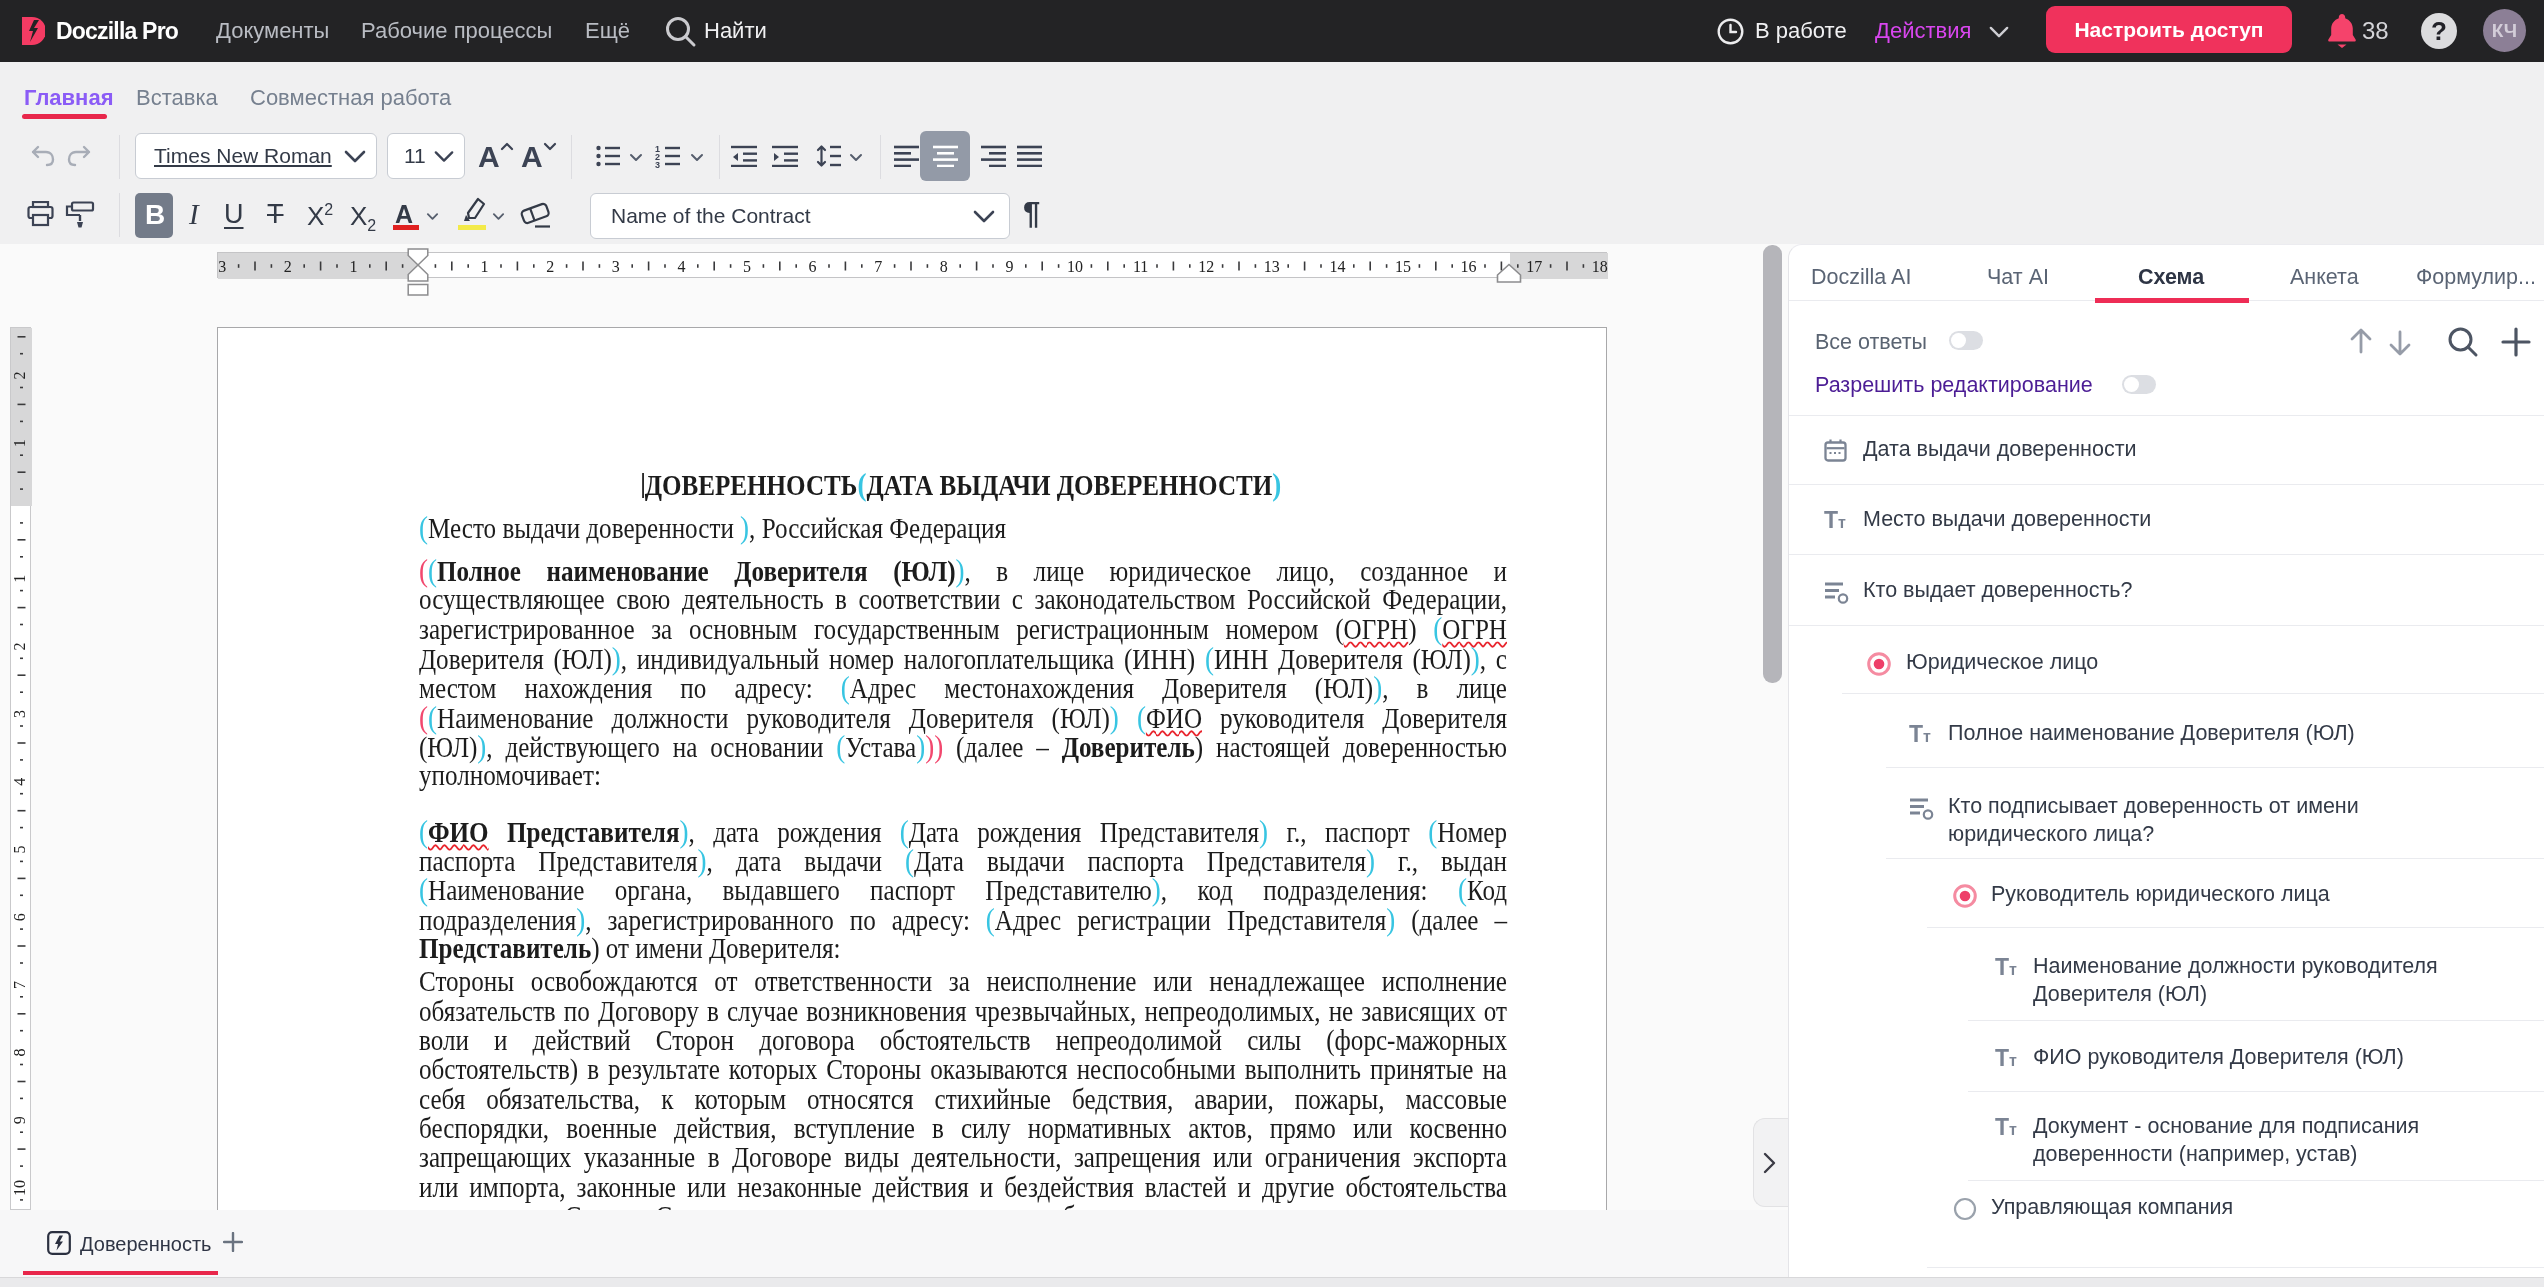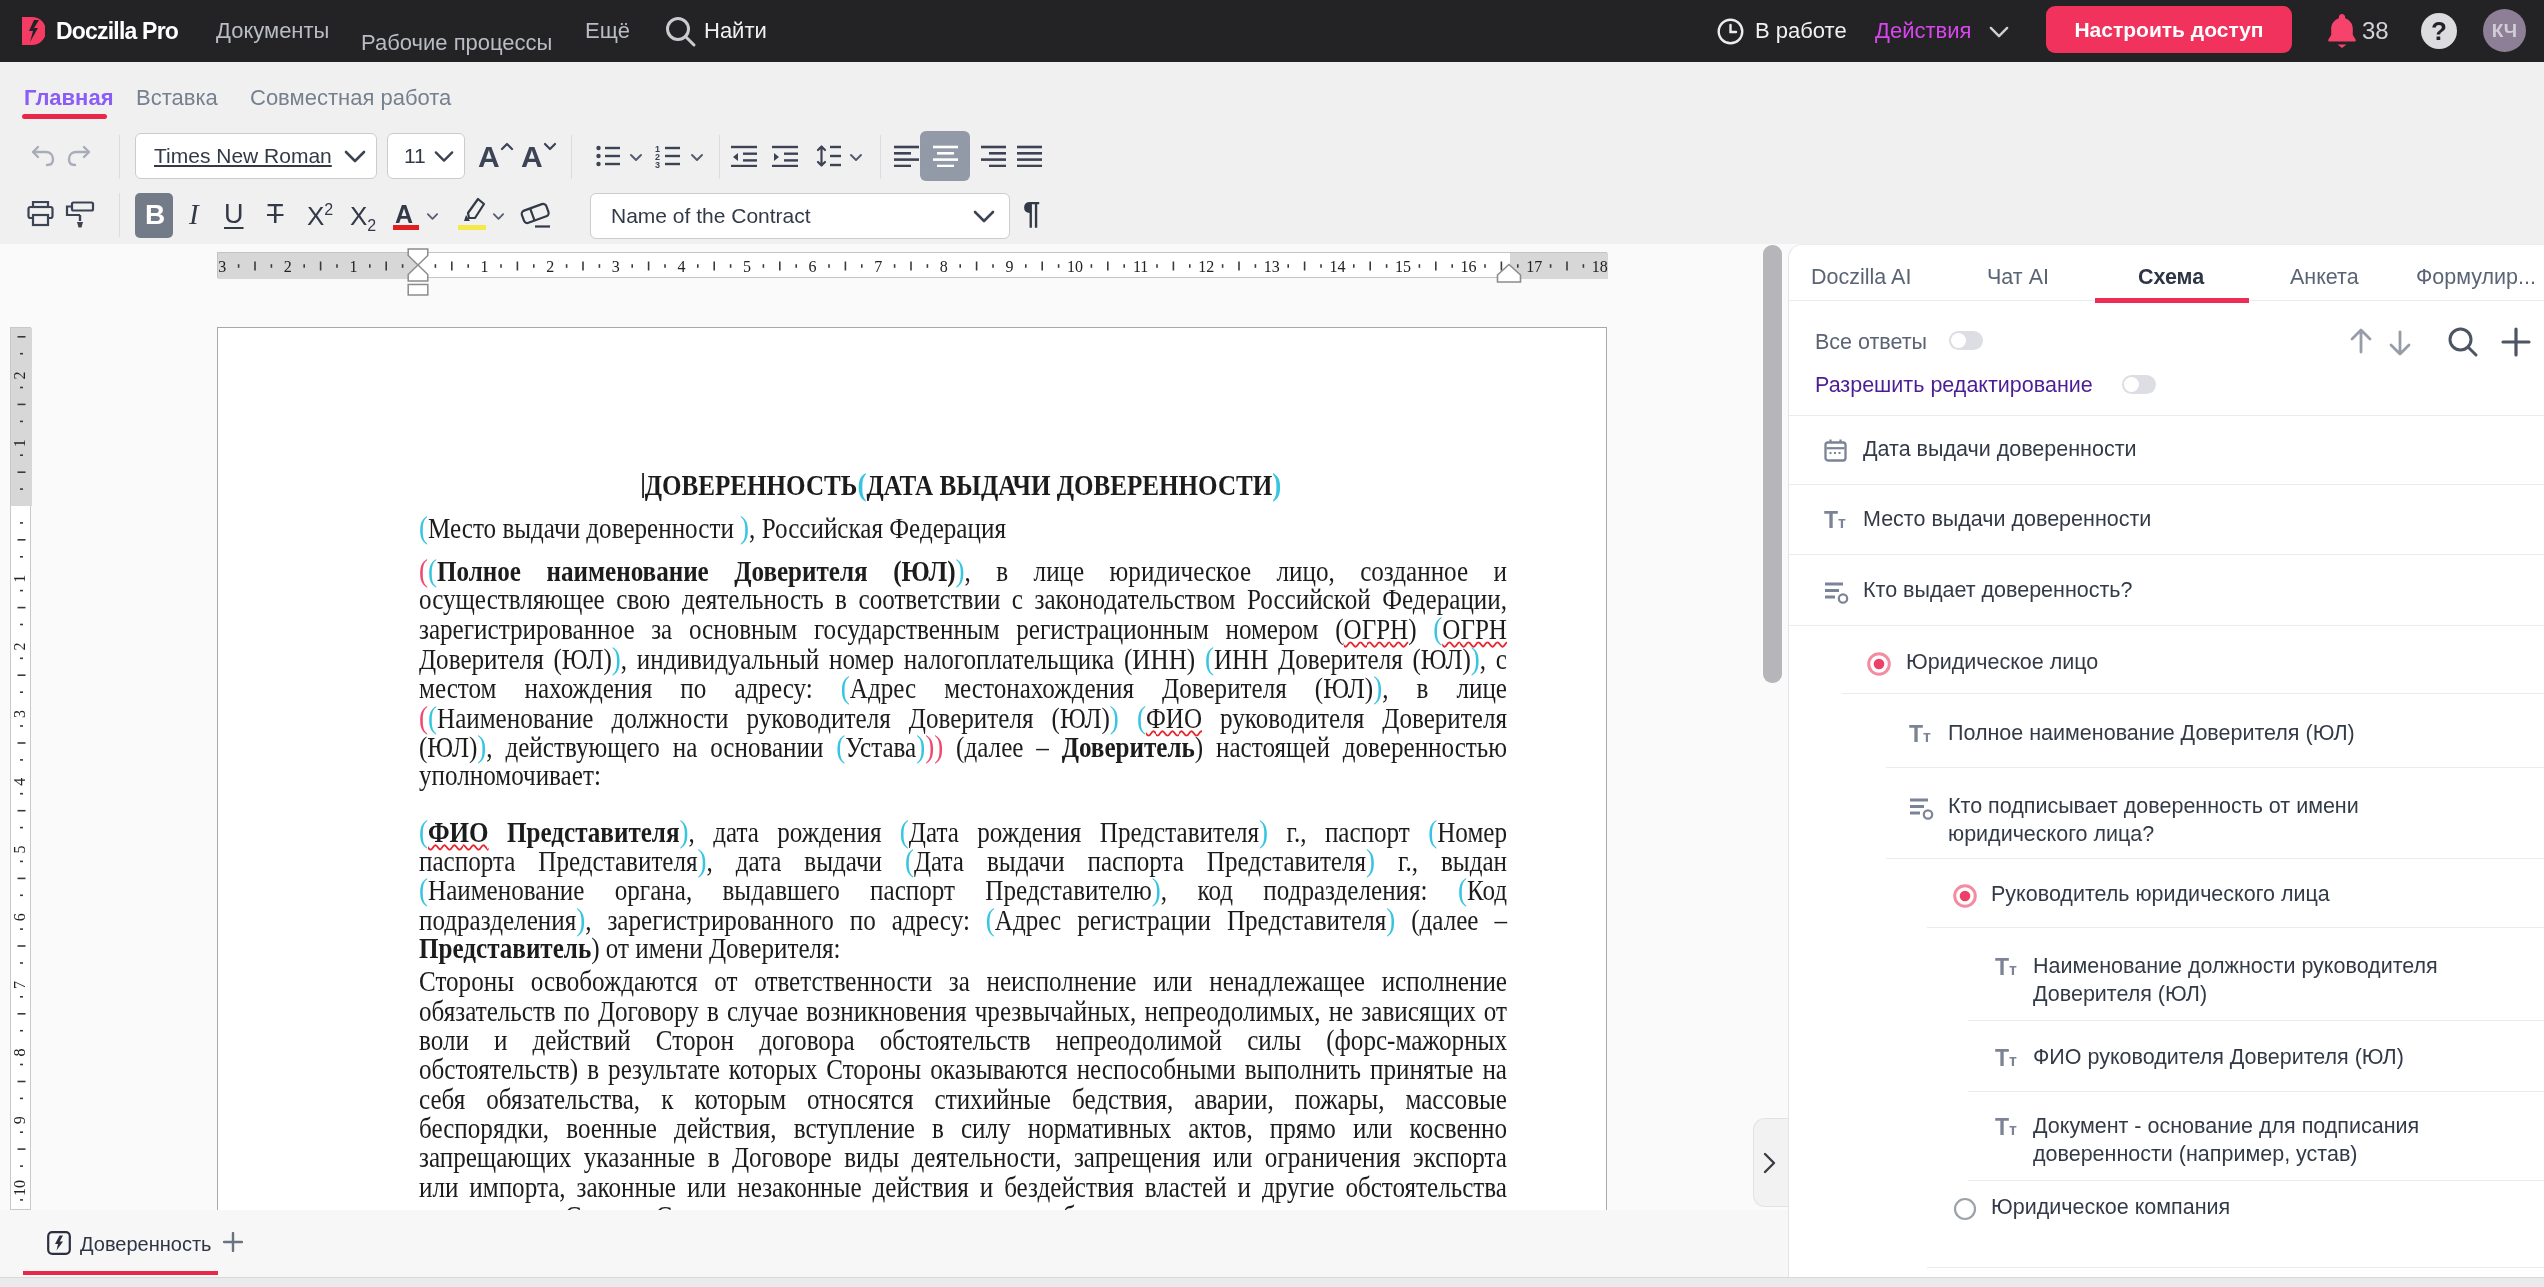--- a/index.html
+++ b/index.html
@@ -44,21 +44,21 @@
 </head>
 <body>
 
 <div id="topbar">
   <svg id="logo" viewBox="0 0 23 28">
       <path d="M0 0 H10 A13 13 0 0 1 10 28 H0 Z" fill="#f43b63"></path>
       <path d="M12 3 L7 14 L11 14 L8 25 L16 11 L12 11 L17 3 Z" fill="#232325"></path>
     </svg>
   <div id="logoname">Doczilla Pro</div>
   <div class="menu" style="left:216px;">Документы</div>
-  <div class="menu" style="left:361px;margin-top:12px;">Рабочие процессы</div>
+  <div class="menu" style="left:361px;">Рабочие процессы</div>
   <div class="menu" style="left:585px;">Ещё</div>
   <svg class="icon" style="left:664px;top:15px;" width="34" height="34" viewBox="0 0 34 34">
       <circle cx="14" cy="14" r="10.5" fill="none" stroke="#cbcbcf" stroke-width="3"></circle>
       <line x1="21.5" y1="21.5" x2="30" y2="30" stroke="#cbcbcf" stroke-width="3" stroke-linecap="round"></line>
     </svg>
   <div class="menu white" style="left:704px;">Найти</div>
   <svg class="icon" style="left:1717px;top:18px;" width="27" height="27" viewBox="0 0 27 27">
       <circle cx="13.5" cy="13.5" r="11.8" fill="none" stroke="#ececee" stroke-width="2.4"></circle>
       <path d="M13.5 7 V14 H19" fill="none" stroke="#ececee" stroke-width="2.4" stroke-linecap="round"></path>
     </svg>
@@ -517,21 +517,21 @@
 <div class="ptext" style="left:244px;top:709px;">Наименование должности руководителя</div>
 <div class="ptext" style="left:244px;top:737px;">Доверителя (ЮЛ)</div>
 <div class="abs" style="left:206px;top:800px;width:30px;height:24px;color:#7b8494;font-weight:700;"><span style="font-size:23px;">T</span><span style="font-size:16px;">т</span></div>
 <div class="ptext" style="left:244px;top:800px;">ФИО руководителя Доверителя (ЮЛ)</div>
 <div class="abs" style="left:206px;top:869px;width:30px;height:24px;color:#7b8494;font-weight:700;"><span style="font-size:23px;">T</span><span style="font-size:16px;">т</span></div>
 <div class="ptext" style="left:244px;top:869px;">Документ - основание для подписания</div>
 <div class="ptext" style="left:244px;top:897px;">доверенности (например, устав)</div>
 <svg class="abs" style="left:164px;top:952px;" width="24" height="24" viewBox="0 0 24 24">
       <circle cx="12" cy="12" r="10" fill="none" stroke="#9aa2ac" stroke-width="2.2"></circle>
     </svg>
-<div class="ptext" style="left:202px;top:950px;">Юридическое компания</div>
+<div class="ptext" style="left:202px;top:950px;">Управляющая компания</div>
 </div>
 <div id="footer">
 <svg class="abs" style="left:47px;top:21px;" width="24" height="24" viewBox="0 0 24 24">
       <rect x="1.2" y="1.2" width="21.6" height="21.6" rx="4" fill="none" stroke="#2b3040" stroke-width="2.2"></rect>
       <path d="M12.5 4.5 L8 13 L11 13 L9.5 19.5 L16 10.5 L12.7 10.5 L16 4.5 Z" fill="#2b3040"></path>
     </svg>
 <div class="abs" style="left:80px;top:23px;font-size:20px;color:#2f3545;">Доверенность</div>
 <div class="abs" style="left:23px;top:61px;width:195px;height:4px;background:#e8274b;"></div>
 <svg class="abs" style="left:223px;top:22px;" width="20" height="20" viewBox="0 0 20 20">
       <path d="M10 1 V19 M1 10 H19" stroke="#6a7380" stroke-width="2.4" stroke-linecap="round"></path>

